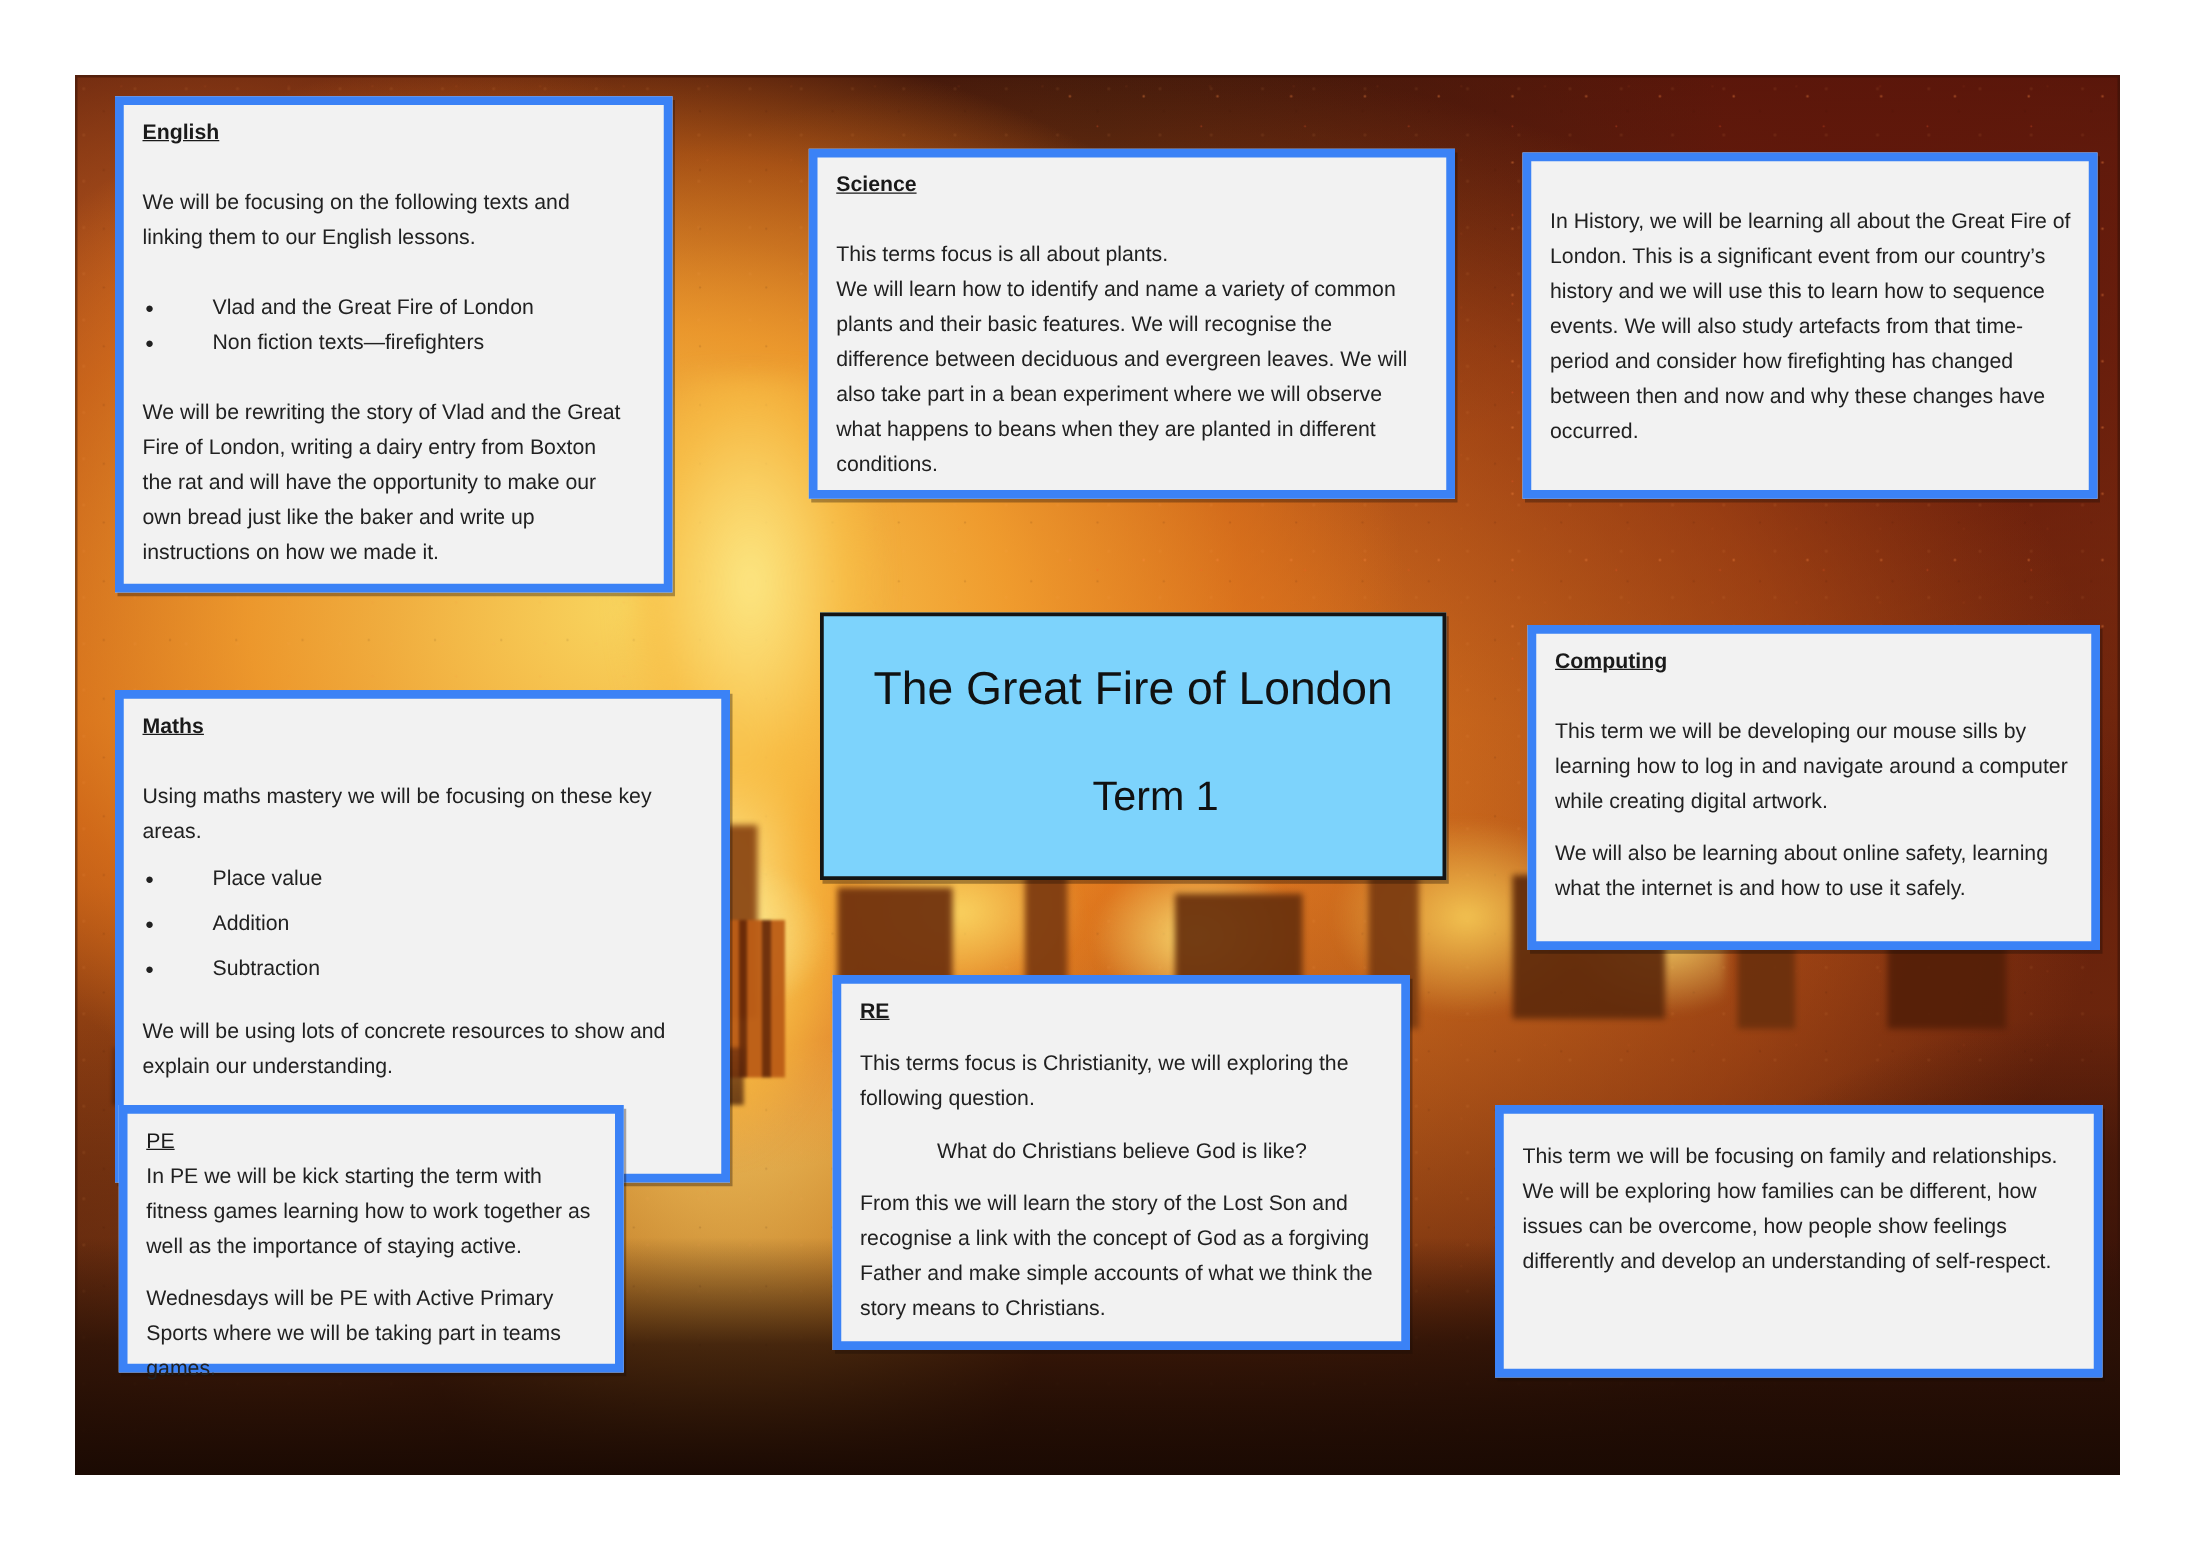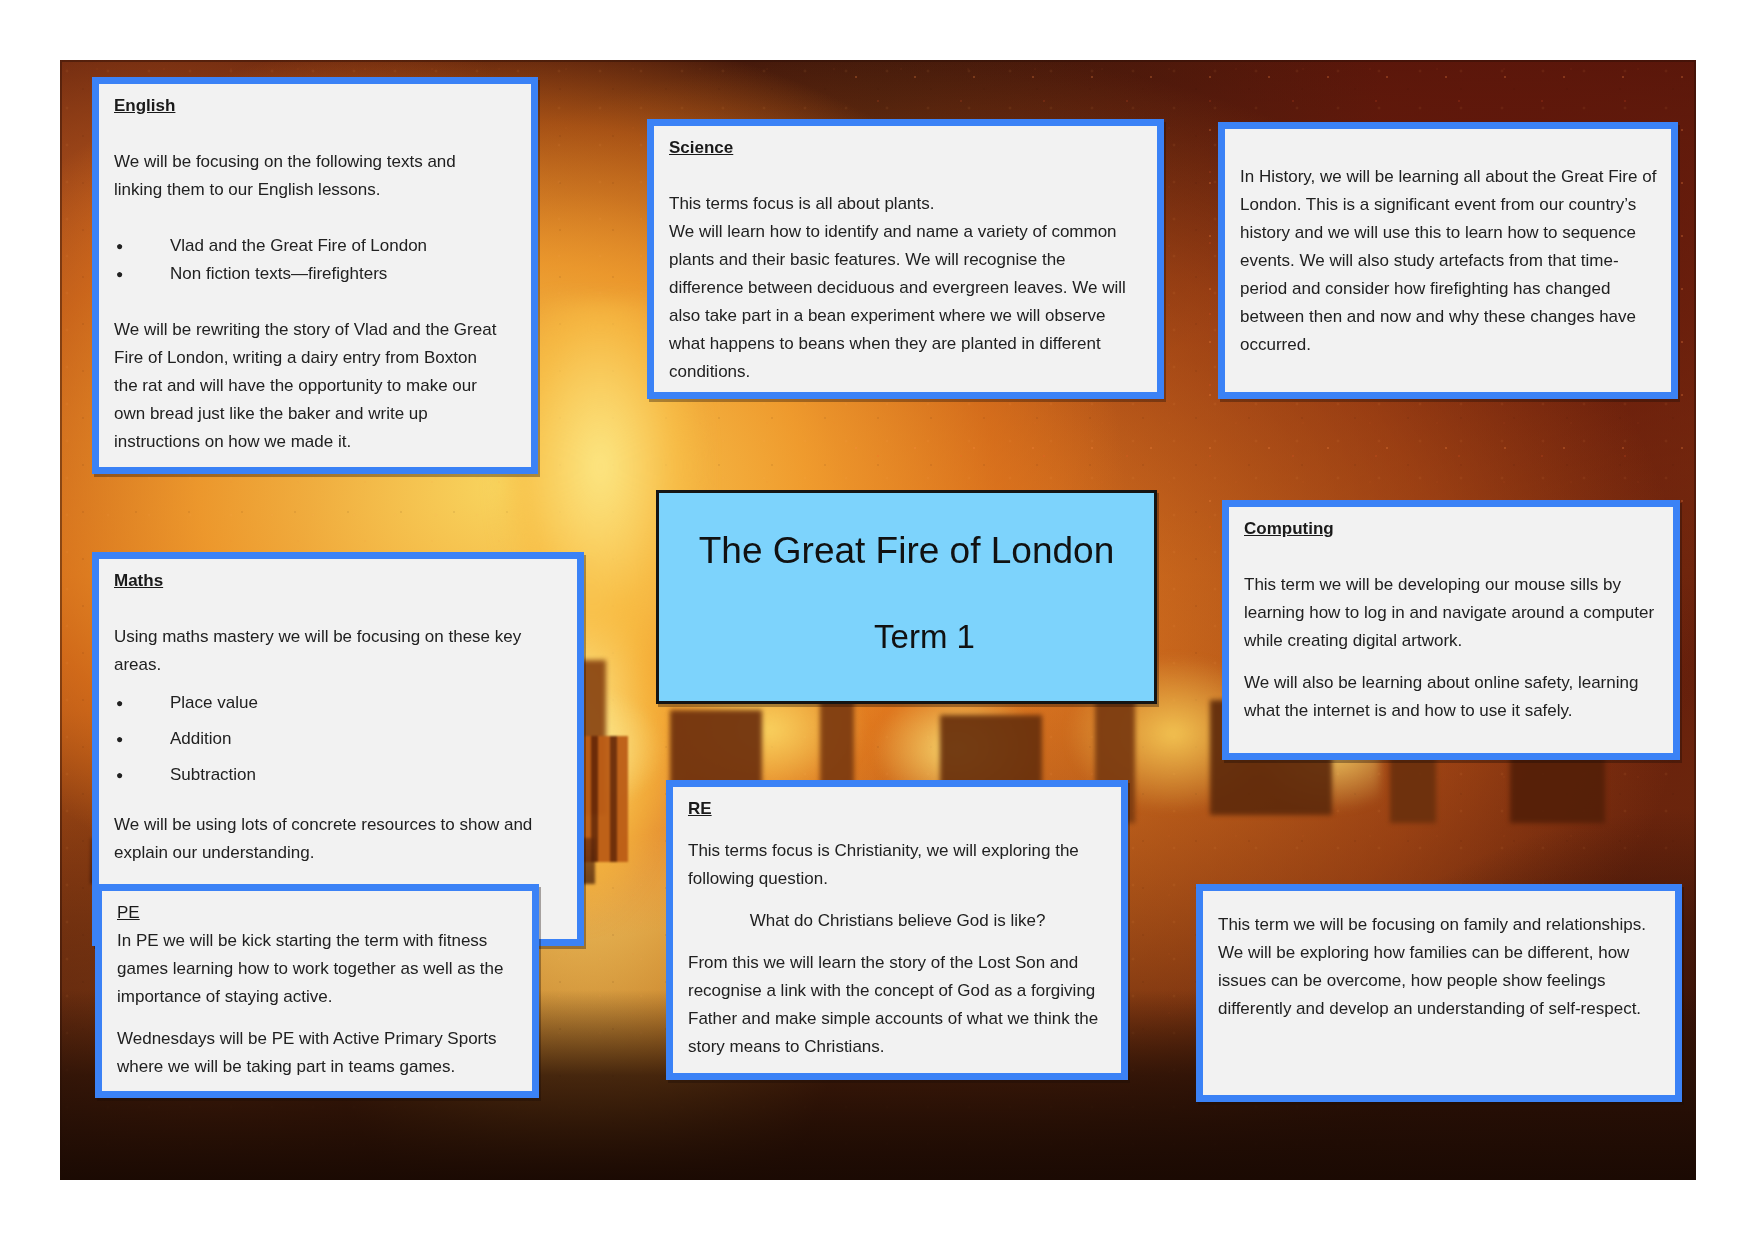--- a/index.html
+++ b/index.html
@@ -105,21 +105,21 @@
   .bullet .btxt{padding-left:40px;}
   .maths-list .bullet{margin-bottom:8px;}
   .centered{text-align:center;}
 
   .box-english{left:92px; top:77px; width:446px; height:397px; padding-right:28px;}
   .box-science{left:647px; top:119px; width:517px; height:280px;}
   .box-history{left:1218px; top:122px; width:460px; height:277px;}
   .box-maths{left:92px; top:512px; width:492px; height:394px;margin-top:40px;}
   .box-computing{left:1222px; top:500px; width:458px; height:260px;}
   .box-re{left:666px; top:780px; width:462px; height:300px;}
-  .box-pe{left:95px; top:884px; width:444px; height:214px;}
+  .box-pe{left:95px; top:884px; width:404px; height:214px;}
   .box-phse{left:1196px; top:884px; width:486px; height:218px;}
 
   
   .title-box{
     position:absolute; left:656px; top:474px; width:501px; height:214px;
     background:#7dd3fc; border:3px solid #141414; box-sizing:border-box;
     box-shadow:2px 3px 0 rgba(25,12,5,.35); text-align:center; color:#111;margin-top:16px;
   }
   .title-box .main{font-size:37px; line-height:40px; margin-top:38px; font-weight:400;}
   .title-box .sub{font-size:33px; line-height:36px; margin-top:48px; font-weight:400;padding-left:36px;}

